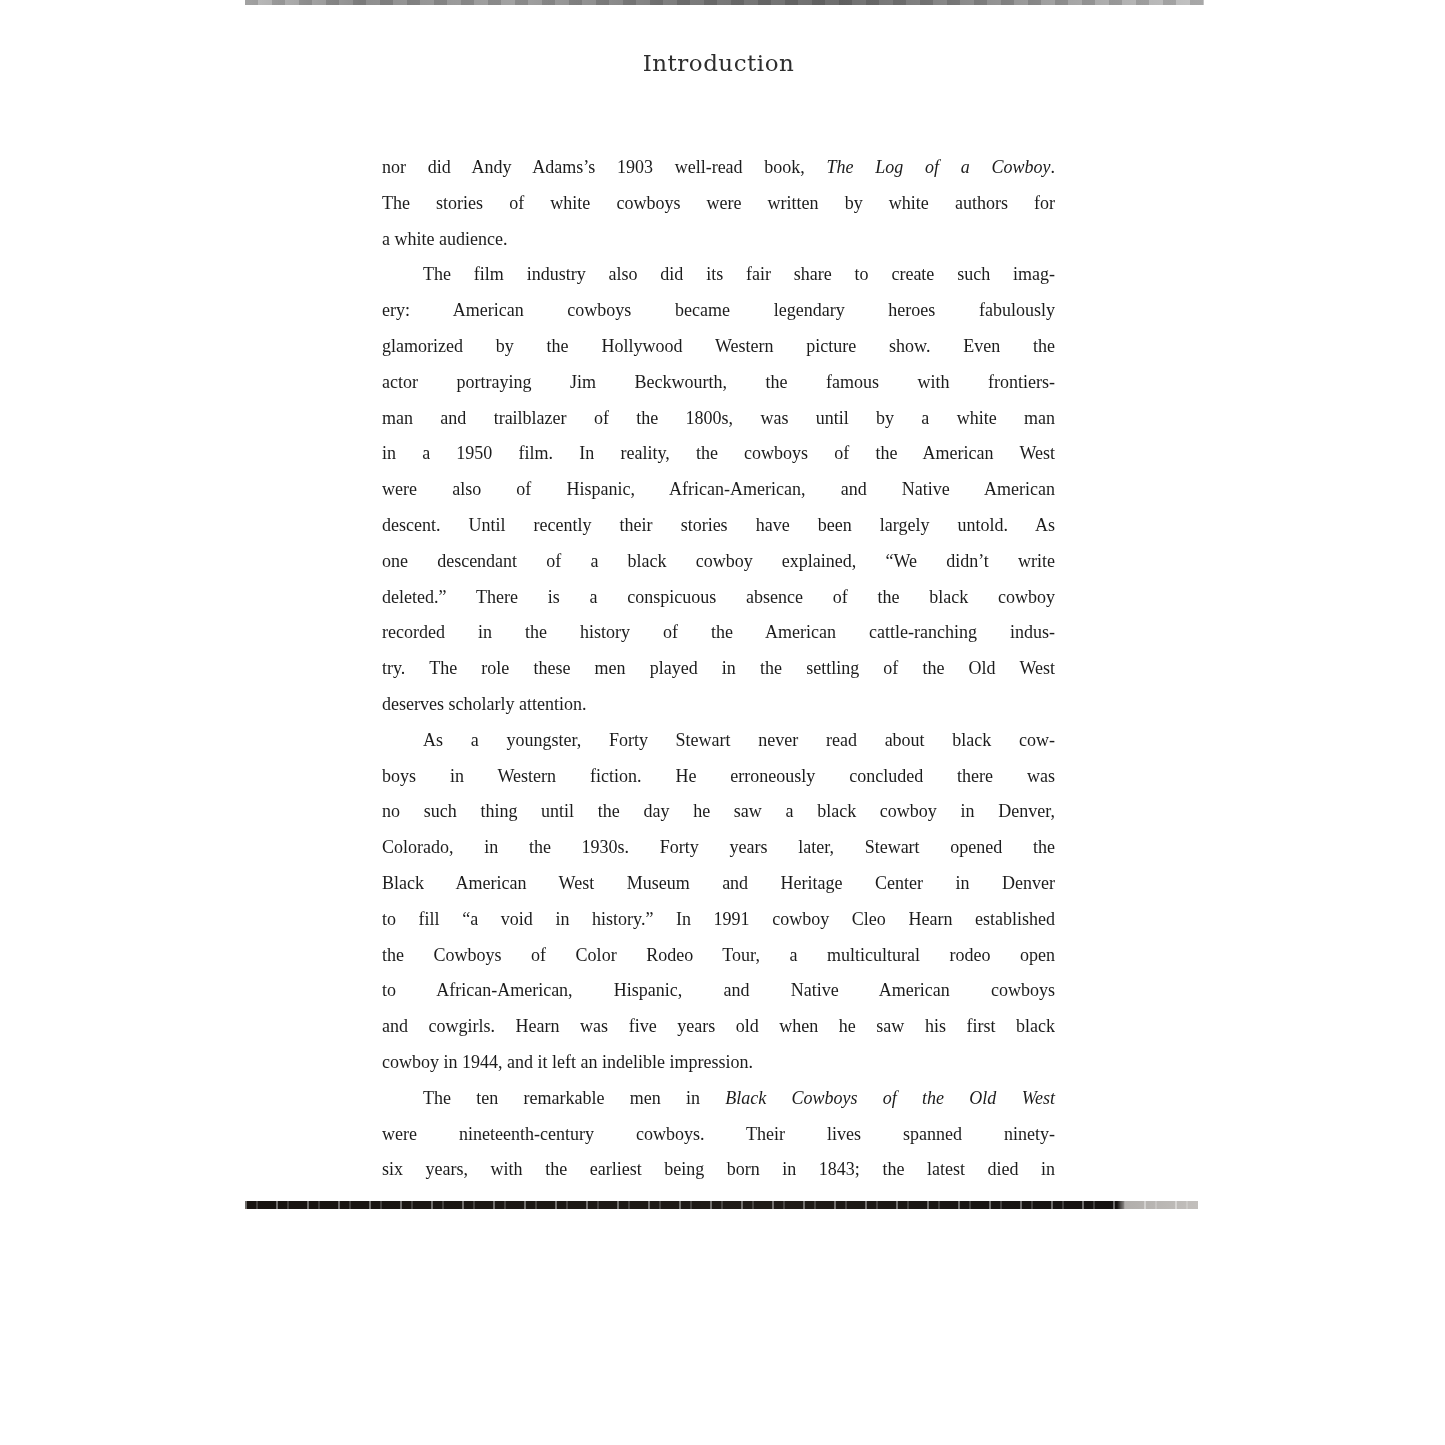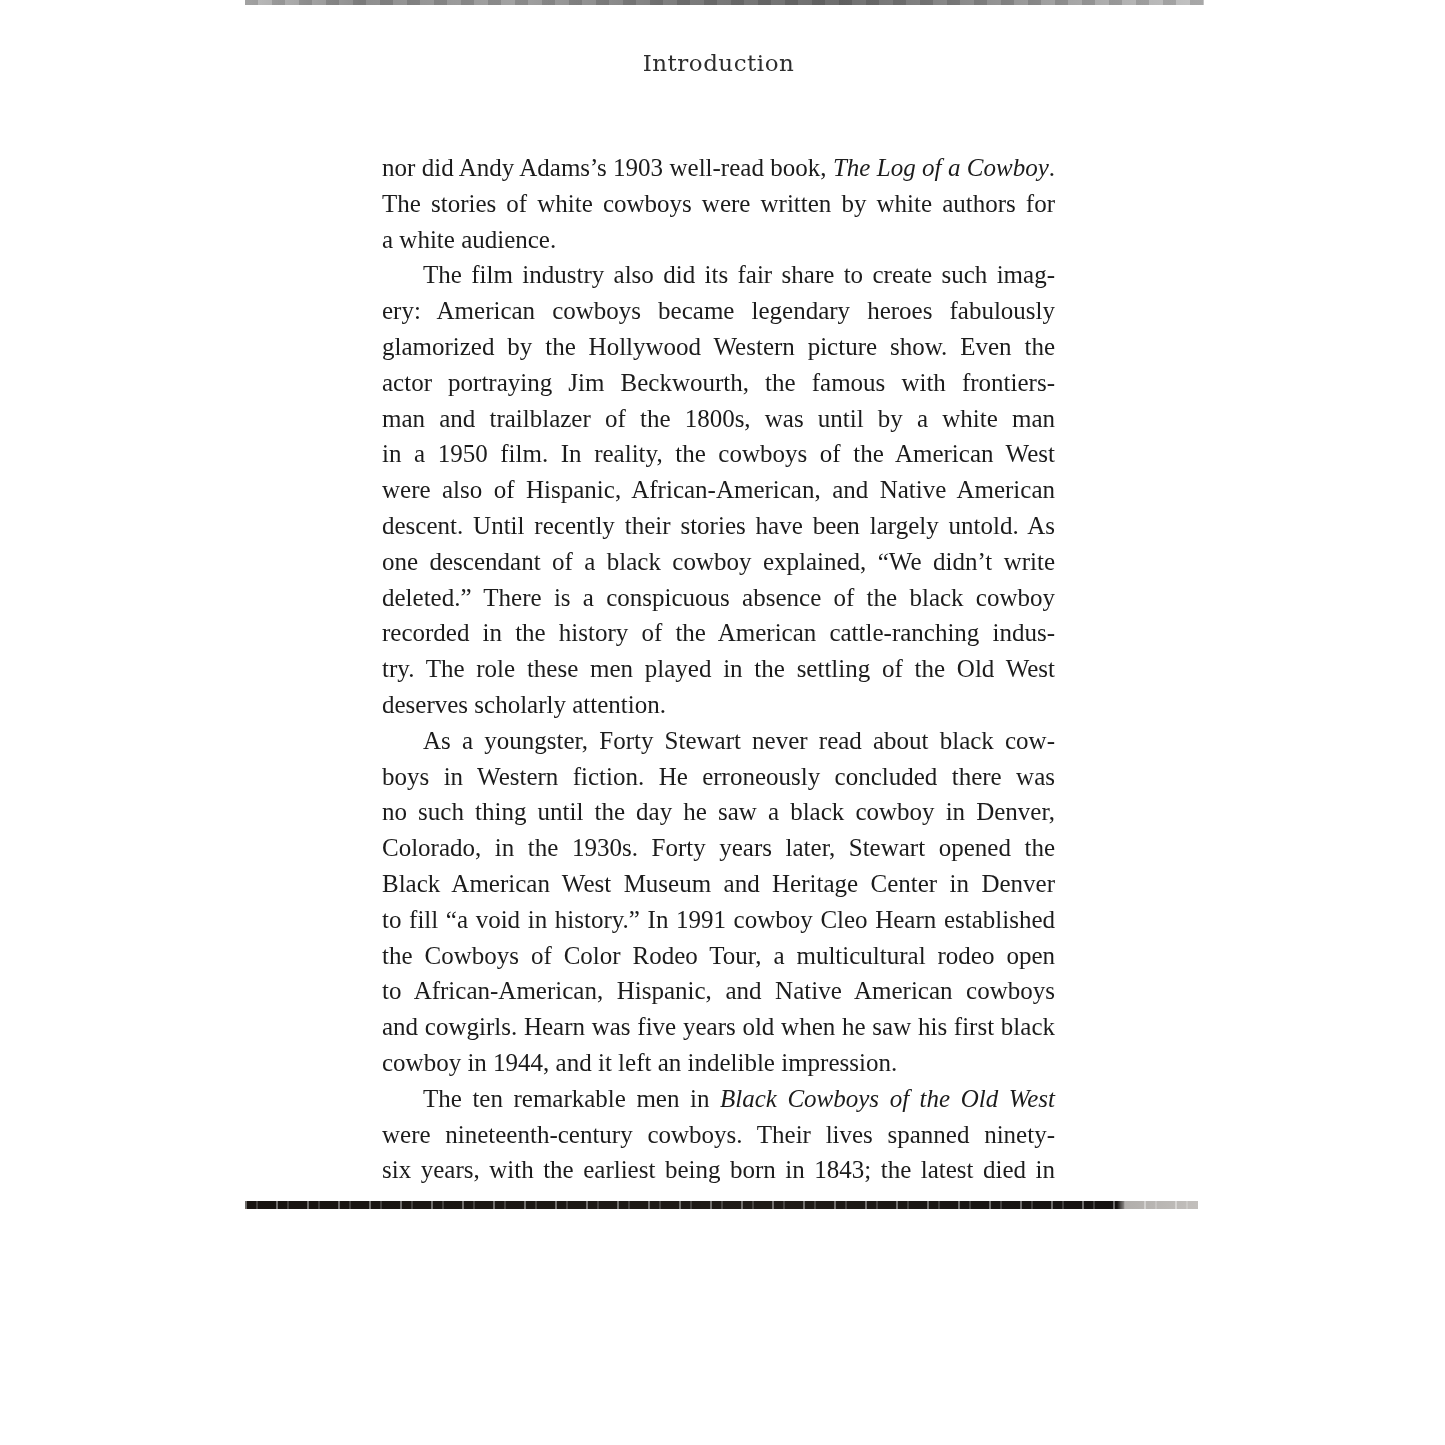--- a/index.html
+++ b/index.html
@@ -38,21 +38,21 @@
     letter-spacing: 0.5px;
     color: #2e2e2e;
   }
   #text-block {
     position: absolute;
     left: 382px; top: 150px;
     width: 673px;
     color: #1c1c1c;
   }
   .line {
-    font-size: 25px;
+    font-size: 18px;
     line-height: 35.8px;
     white-space: normal;
     text-align: left;
   }
   .line.j {
     text-align: justify;
     text-align-last: justify;
   }
   .line.indent { padding-left: 41px; }
   .it { font-style: italic; }

